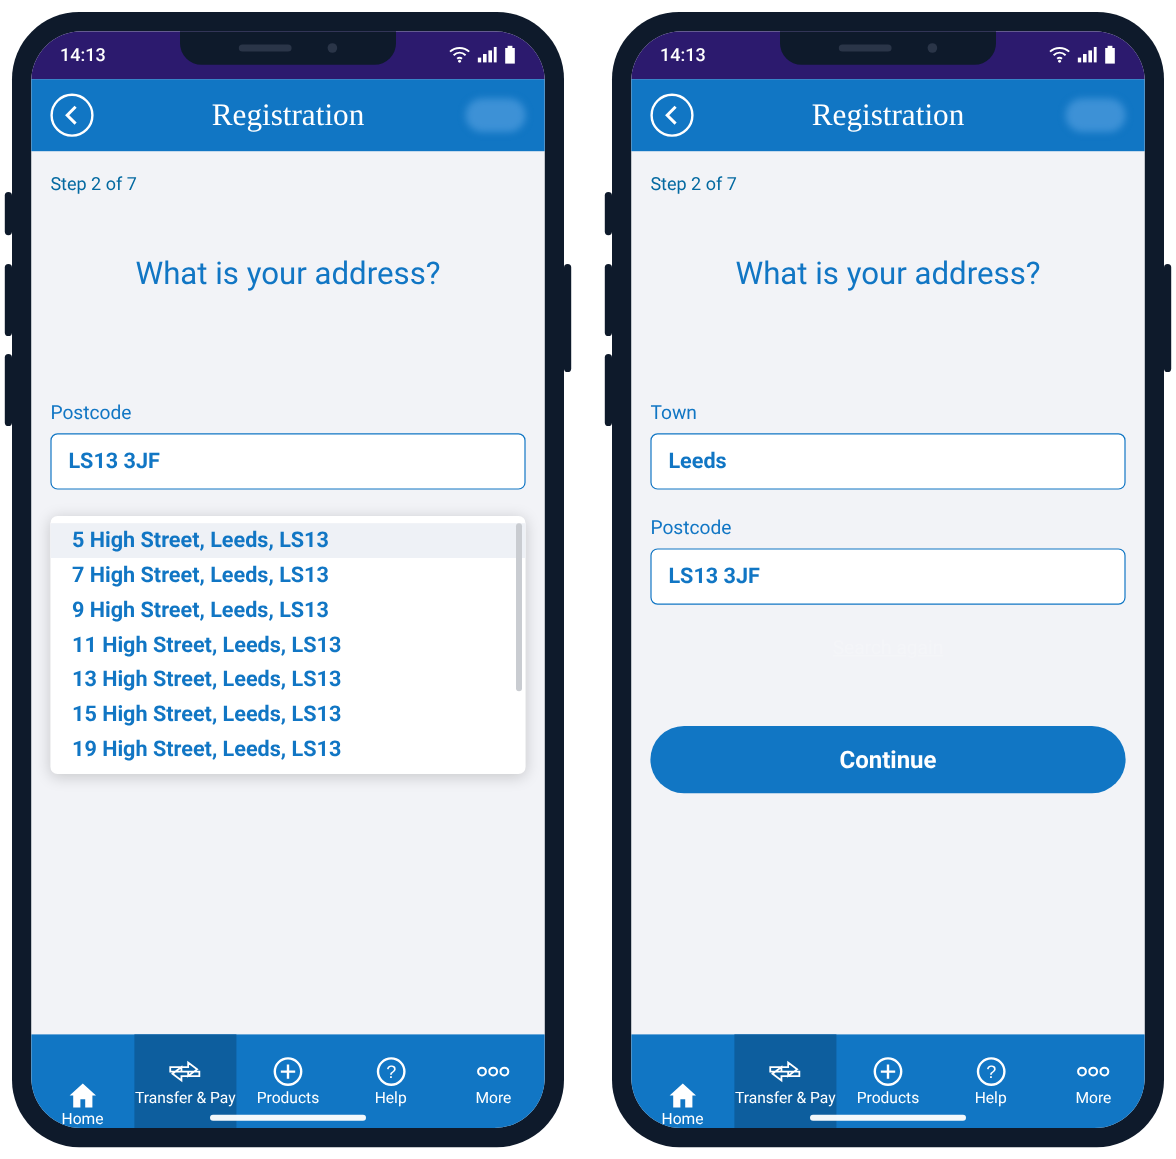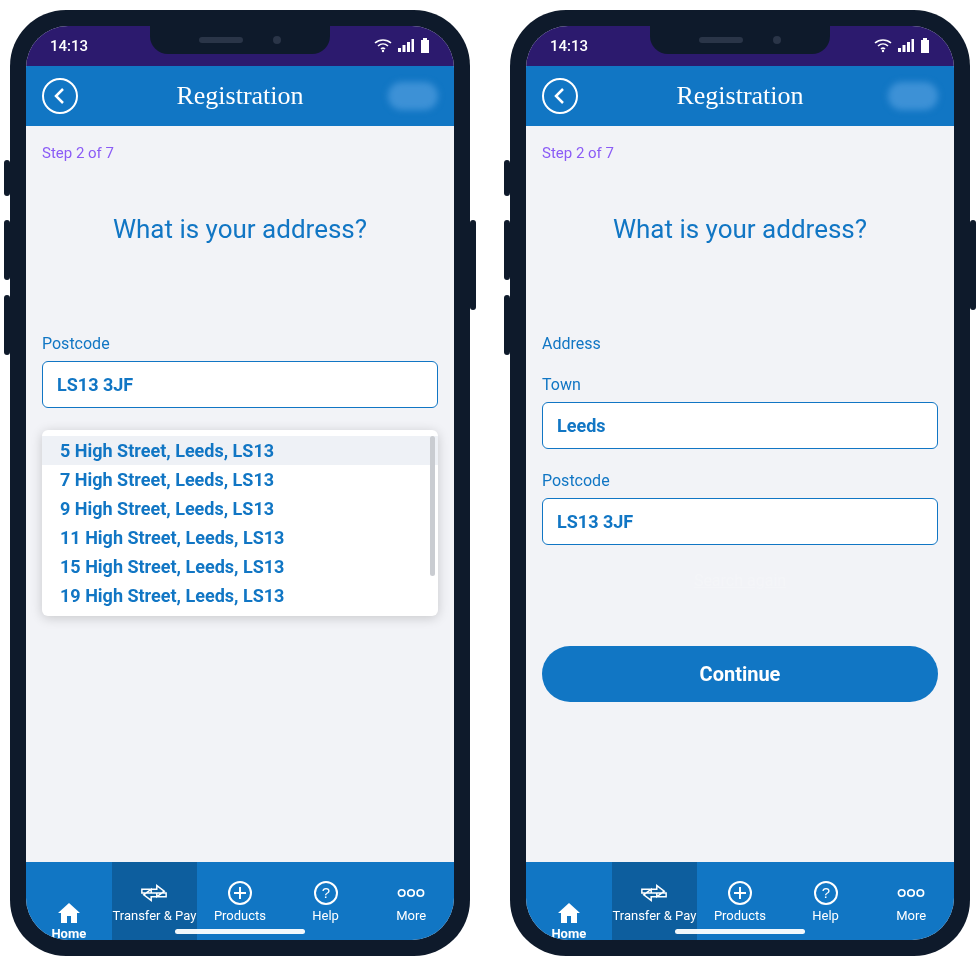--- a/index.html
+++ b/index.html
@@ -88,21 +88,21 @@
     .nav-right {
       margin-left:auto; width:50px; height:28px; background:#3d91d6;
       border-radius:14px; filter: blur(3px);
     }
     .content {
       padding: 18px 16px 0 16px;
       height: calc(100% - 40px - 60px - 72px);
       overflow: visible;
       position:relative;
     }
-    .step-text { color:#8b5cf6; font-size:15px; }
+    .step-text { color:#0369a1; font-size:15px; }
     .heading {
       color:#1176c4; font-size:26px; font-weight:400;
       text-align:center; margin-top: 52px;
     }
     .field-label {
       color:#1176c4; font-size:16px; margin-bottom: 8px;
     }
     .field-input {
       width:100%; border:1.5px solid #1176c4; border-radius:6px;
       background:#fff; padding:12px 14px;
@@ -138,21 +138,21 @@
     }
     .bottom-nav {
       position:absolute; bottom:0; left:0; right:0; height:78px;
       background:#1176c4; display:flex;
     }
     .bn-item {
       flex:1; display:flex; flex-direction:column; align-items:center;
       justify-content:center; color:#fff; font-size:13px; cursor:pointer;
       gap:2px;
     }
-    .bn-item.active { font-weight:700;margin-top:41px; }
+    .bn-item.active { font-weight:400;margin-top:41px; }
     .bn-item.high { background:#0d5e9e; }
     .bn-item .lbl { text-align:center; line-height:1.1; }
     .bn-icon { width:28px; height:28px; display:flex; align-items:center; justify-content:center; }
     .home-ind {
       position:absolute; bottom:6px; left:50%; transform:translateX(-50%);
       width:130px; height:5px; background:#fff; border-radius:3px; opacity:.95;
       z-index:10;
     }
   </style>
 </head>
@@ -202,20 +202,21 @@
         <div class="field-label">Postcode</div>
         <div class="field-input">LS13 3JF</div>
       </div>
 
       <div class="dropdown">
         <div class="dd-scroll"></div>
         <div class="dropdown-item sel">5 High Street, Leeds, LS13</div>
         <div class="dropdown-item">7 High Street, Leeds, LS13</div>
         <div class="dropdown-item">9 High Street, Leeds, LS13</div>
         <div class="dropdown-item">11 High Street, Leeds, LS13</div>
+        <div class="dropdown-item">13 High Street, Leeds, LS13</div>
         <div class="dropdown-item">15 High Street, Leeds, LS13</div>
         <div class="dropdown-item">19 High Street, Leeds, LS13</div>
       </div>
       <div class="link-under" style="margin-top:-18px; position:relative; z-index:-1;">Previous</div>
     </div>
 
     <div class="bottom-nav">
       <div class="bn-item active">
         <span class="bn-icon">
             <svg width="26" height="24" viewBox="0 0 26 24">
@@ -299,21 +300,20 @@
       </div>
       <div class="nav-title">Registration</div>
       <div class="nav-right"></div>
     </div>
 
     <div class="content">
       <div class="step-text">Step 2 of 7</div>
       <div class="heading">What is your address?</div>
 
       <div class="field-group first-group-b">
-        <div class="field-label">Address</div>
       </div>
       <div class="field-group">
         <div class="field-label">Town</div>
         <div class="field-input">Leeds</div>
       </div>
       <div class="field-group">
         <div class="field-label">Postcode</div>
         <div class="field-input">LS13 3JF</div>
       </div>
 

